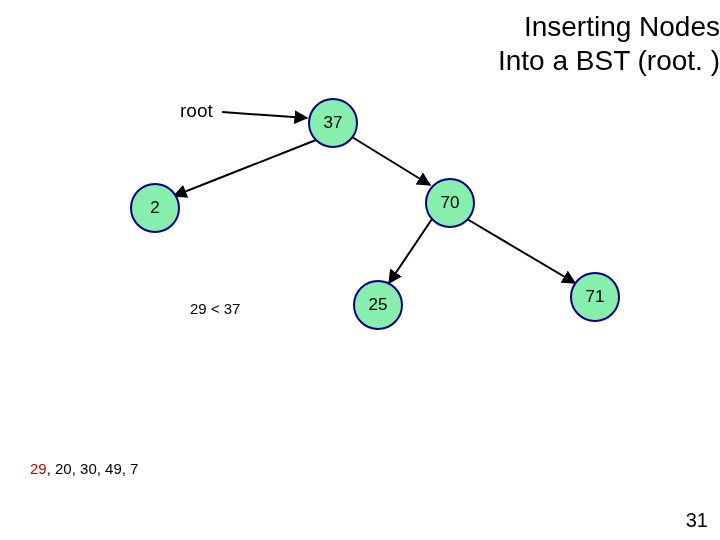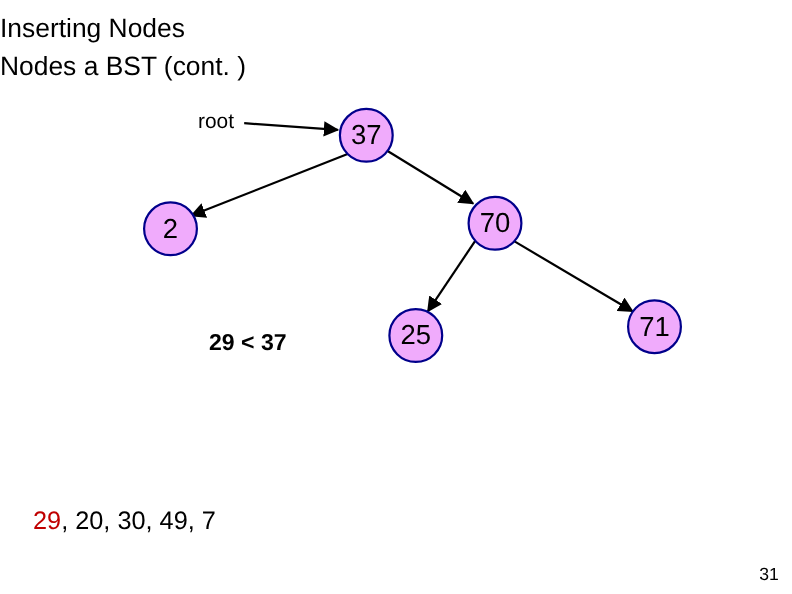--- a/index.html
+++ b/index.html
@@ -1,32 +1,32 @@
 <!DOCTYPE html>
 <html><head>
 <meta charset="utf-8">
 <style>
   html,body{margin:0;padding:0}
   body{width:720px;height:540px;background:#fff;font-family:Arial,Helvetica,sans-serif;position:relative;color:#000}
-  .title{position:absolute;width:100%;text-align:left;font-size:24px;line-height:34px}
+  .title{position:absolute;width:100%;text-align:right;font-size:28px;line-height:34px}
   .t1{top:10px}
   .t2{top:44px}
   .lbl{position:absolute;font-size:19px}
-  .node{position:absolute;width:46px;height:46px;border:2px solid #00008b;border-radius:50%;font-size:25px;display:flex;align-items:center;justify-content:center;background:#f0abfc}
-  .operand{position:absolute;font-size:21px;font-weight:bold}
+  .node{position:absolute;width:46px;height:46px;border:2px solid #00008b;border-radius:50%;font-size:17px;display:flex;align-items:center;justify-content:center;background:#86efac}
+  .operand{position:absolute;font-size:15px;font-weight:normal}
   .red{color:#c00000}
-  .list{position:absolute;font-size:23px}
-  .pagenum{position:absolute;right:12px;bottom:8px;font-size:16px}
+  .list{position:absolute;font-size:15px}
+  .pagenum{position:absolute;right:12px;bottom:8px;font-size:20px}
   svg.edges{position:absolute;left:0;top:0}
 </style>
 </head>
 <body>
 
 <div class="title t1">Inserting Nodes</div>
-<div class="title t2">Nodes a BST (cont. )</div>
+<div class="title t2">Into a BST (root. )</div>
 
 <div class="lbl" style="left:180px;top:100px">root</div>
 
 <svg class="edges" width="720" height="540">
   <defs>
     <marker id="arr" viewBox="0 0 10 10" refX="9" refY="5" markerWidth="7" markerHeight="7" orient="auto-start-reverse">
       <path d="M0,0 L10,5 L0,10 z" fill="#000"></path>
     </marker>
   </defs>
 

